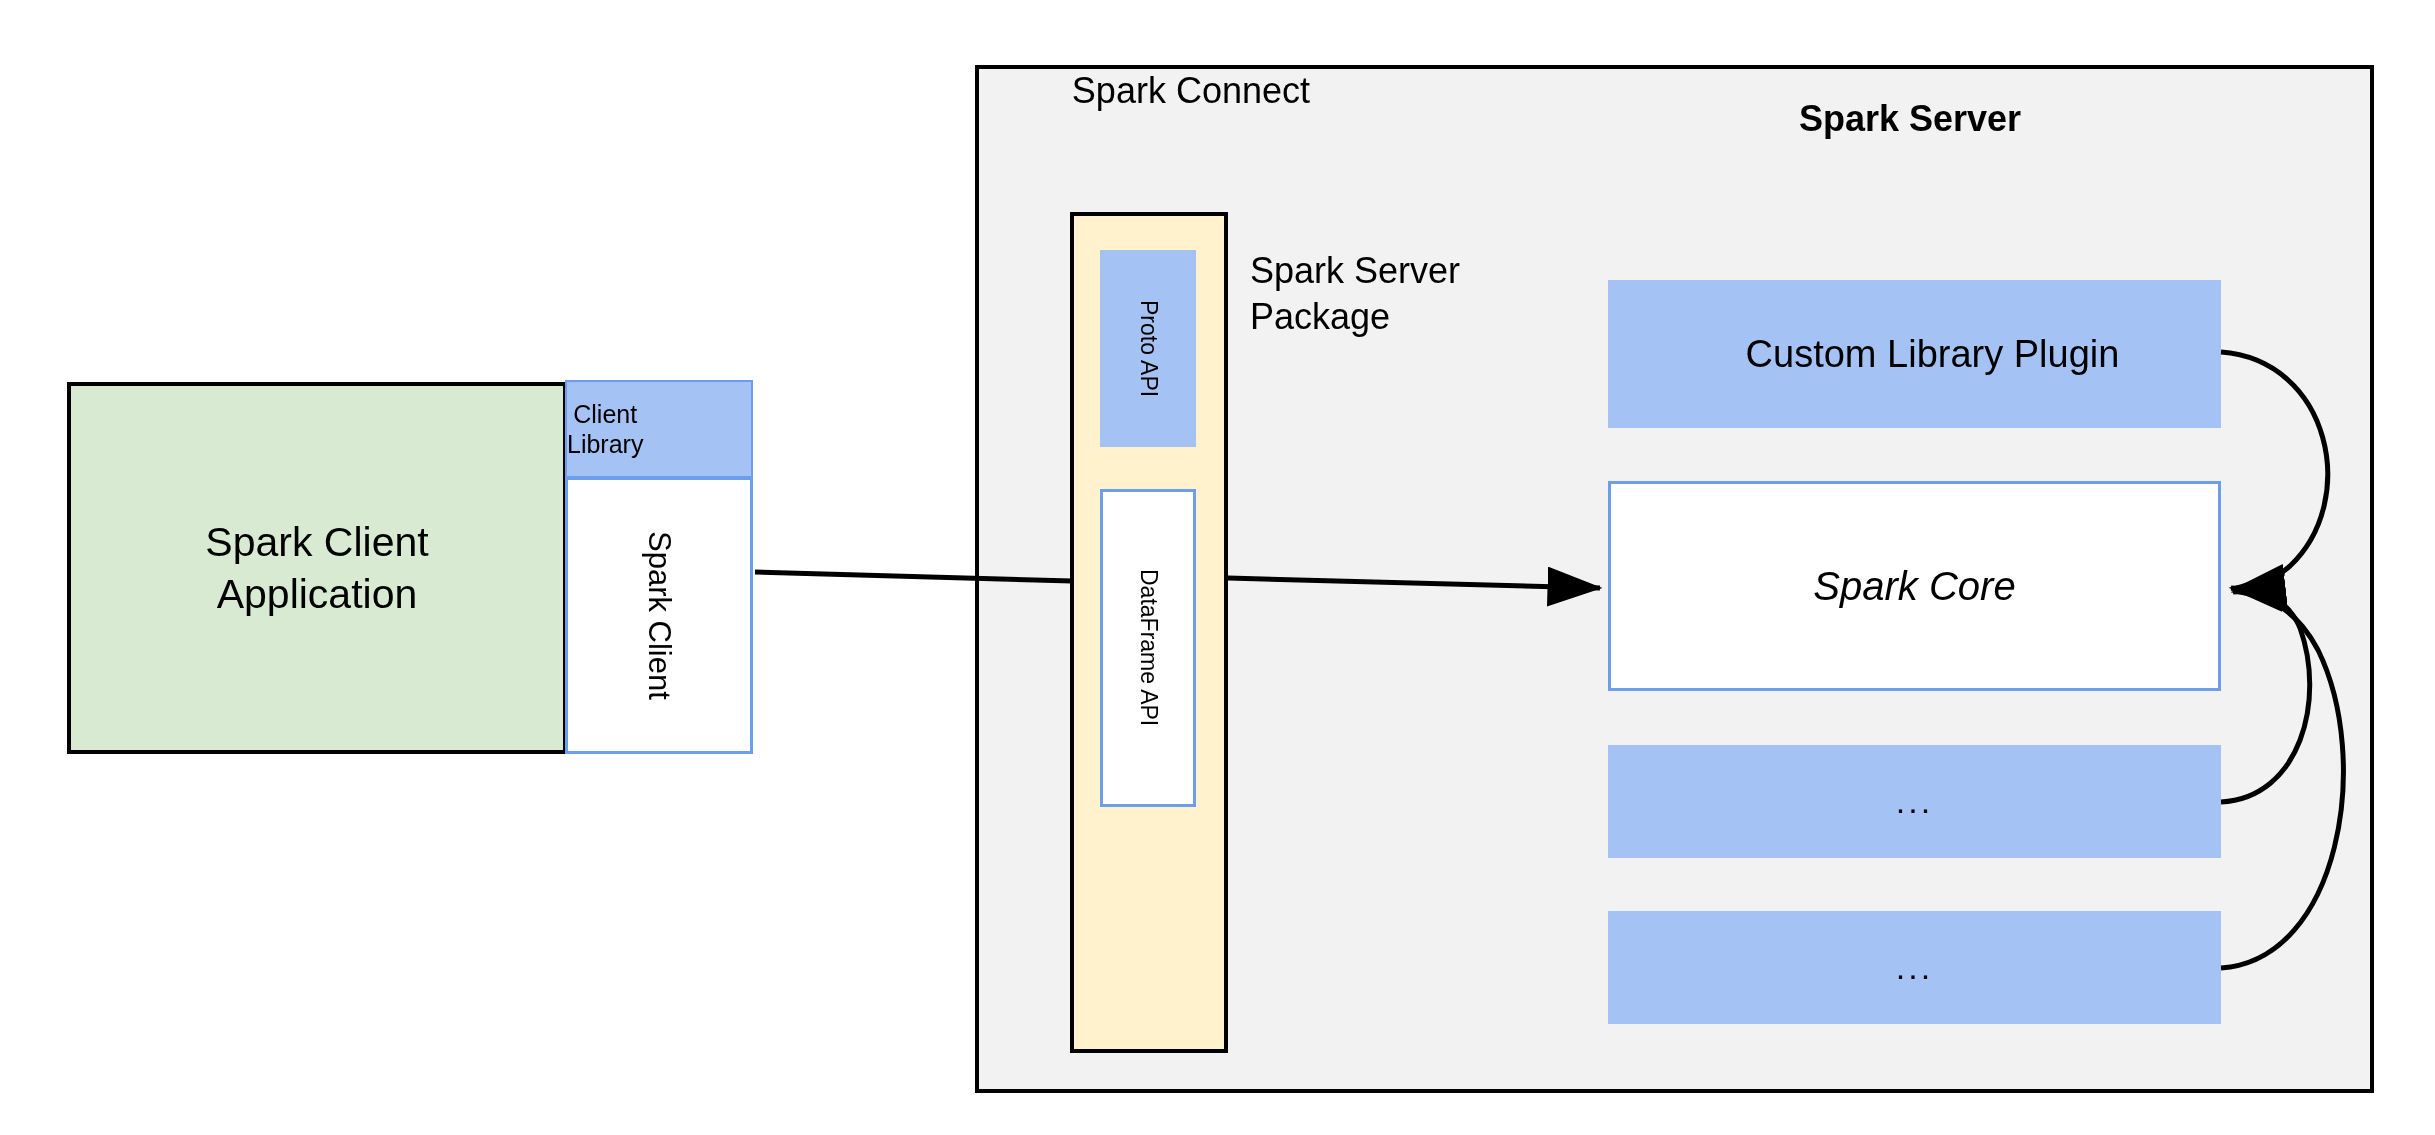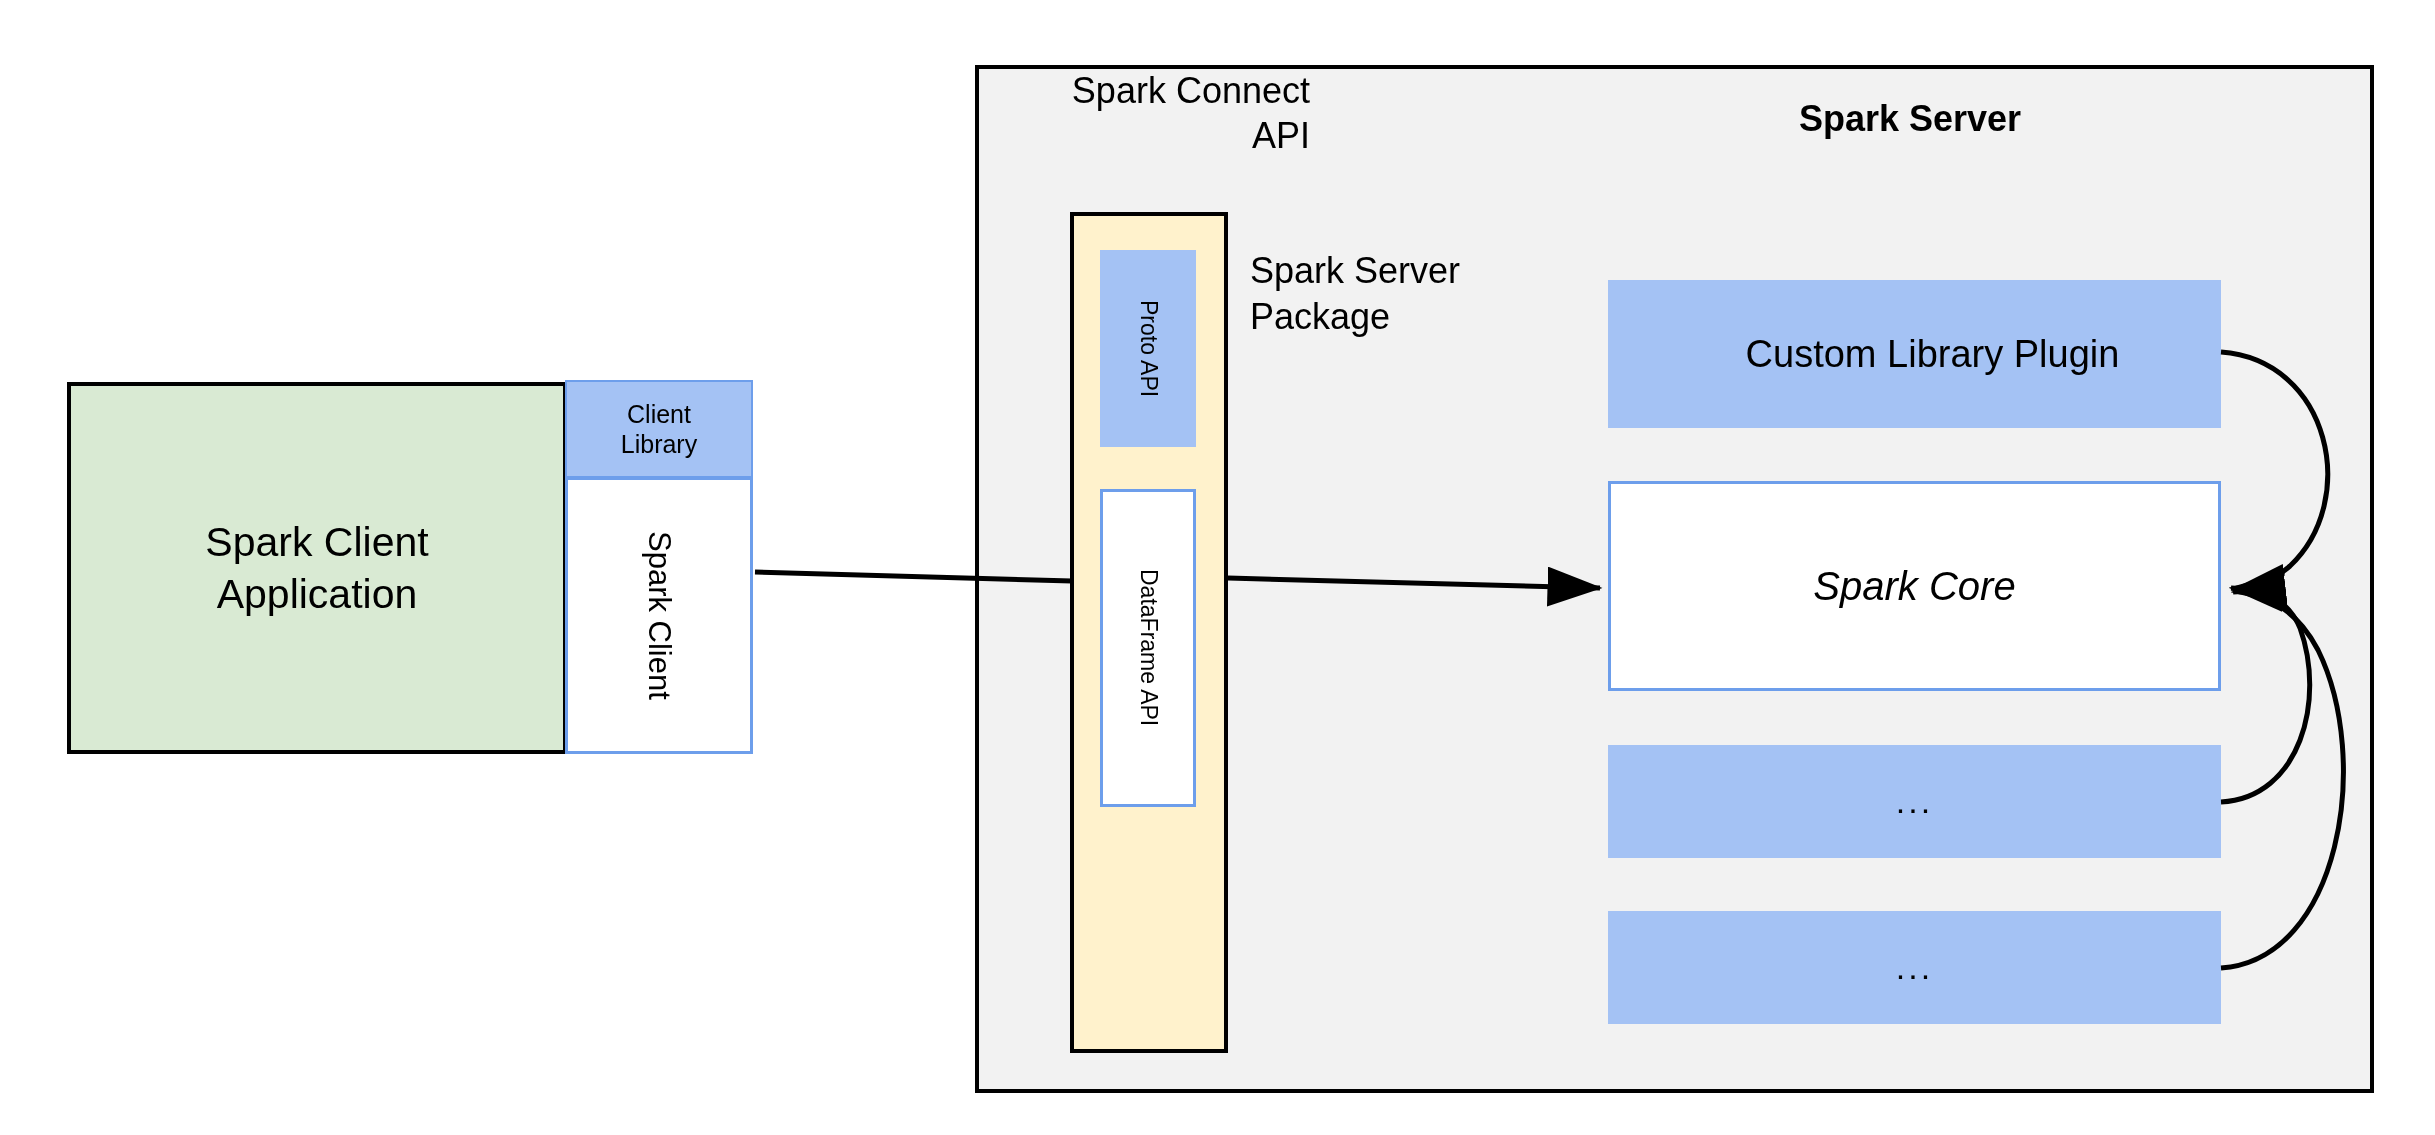--- a/index.html
+++ b/index.html
@@ -29,21 +29,21 @@
     display: flex; align-items: center; justify-content: center;
     text-align: center;
     font-size: 41px;
     line-height: 1.28;
     color: #000000;
   }
   .client-package {
     left: 565px; top: 380px; width: 188px; height: 98px;
     background: #a4c2f4;
     border: 2px solid #6d9eeb;
-    display: flex; align-items: center; justify-content: center;
+    display: flex; align-items: center; 
     text-align: center;
     font-size: 25px;
     line-height: 1.22;
   }
   .spark-client {
     left: 565px; top: 477px; width: 188px; height: 277px;
     background: #ffffff;
     border: 3px solid #6d9eeb;
     display: flex; align-items: center; justify-content: center;
   }
@@ -162,21 +162,20 @@
       <div>Library</div>
     </div>
   </div>
 
   <div class="box spark-client">
     <span class="vtext">Spark Client</span>
   </div>
 
   <div class="box label-connect-api">
     <div>Spark Connect</div>
-    <div>API</div>
   </div>
 
   <div class="box label-server-title">Spark Server</div>
 
   <div class="box label-server-library">
     <div>Spark Server</div>
     <div>Package</div>
   </div>
 
   <div class="box api-column"></div>

